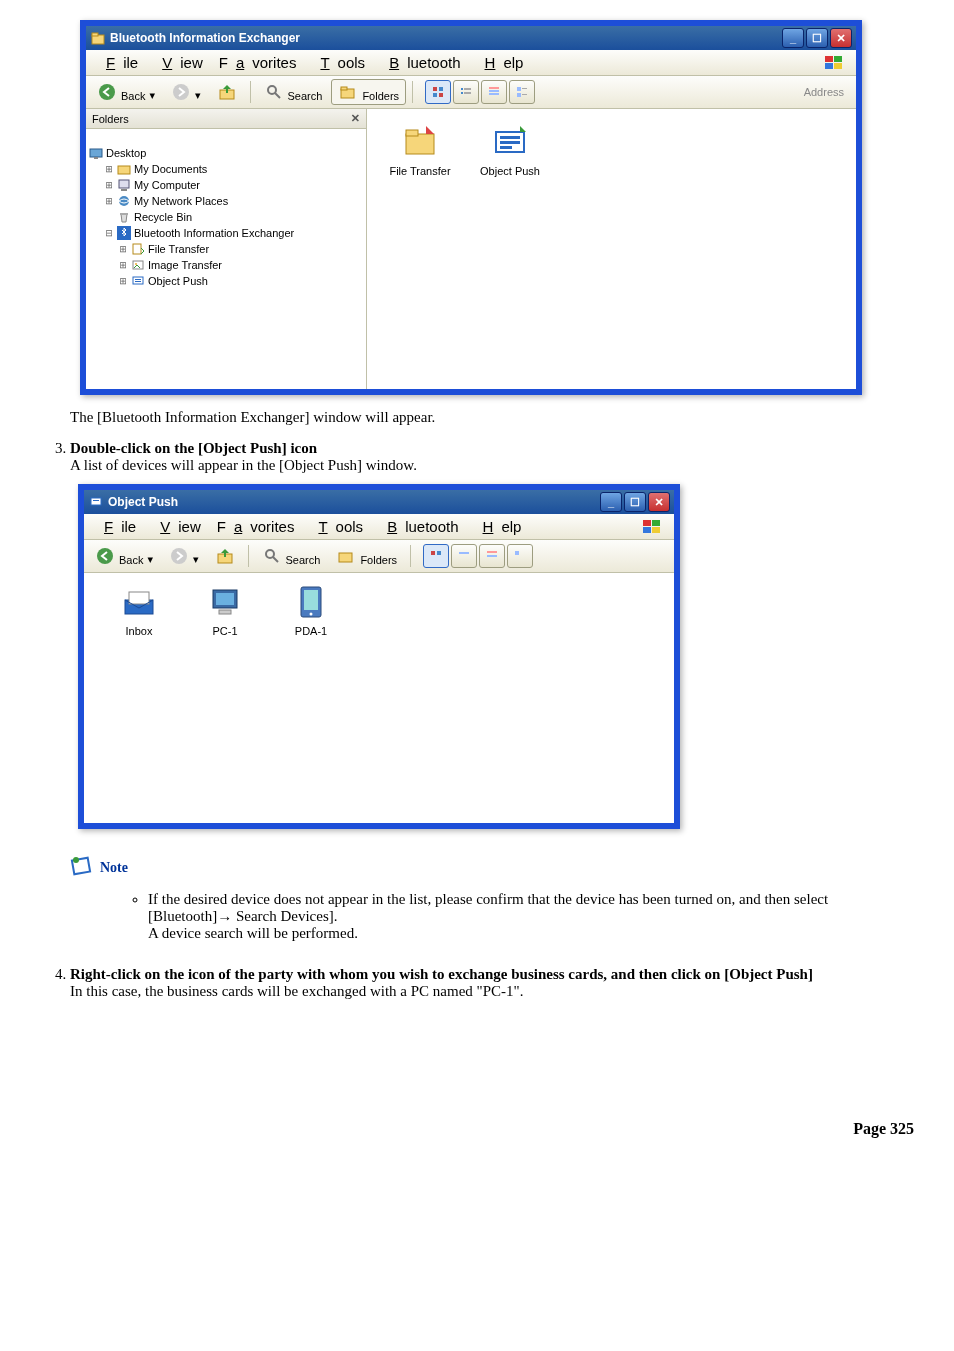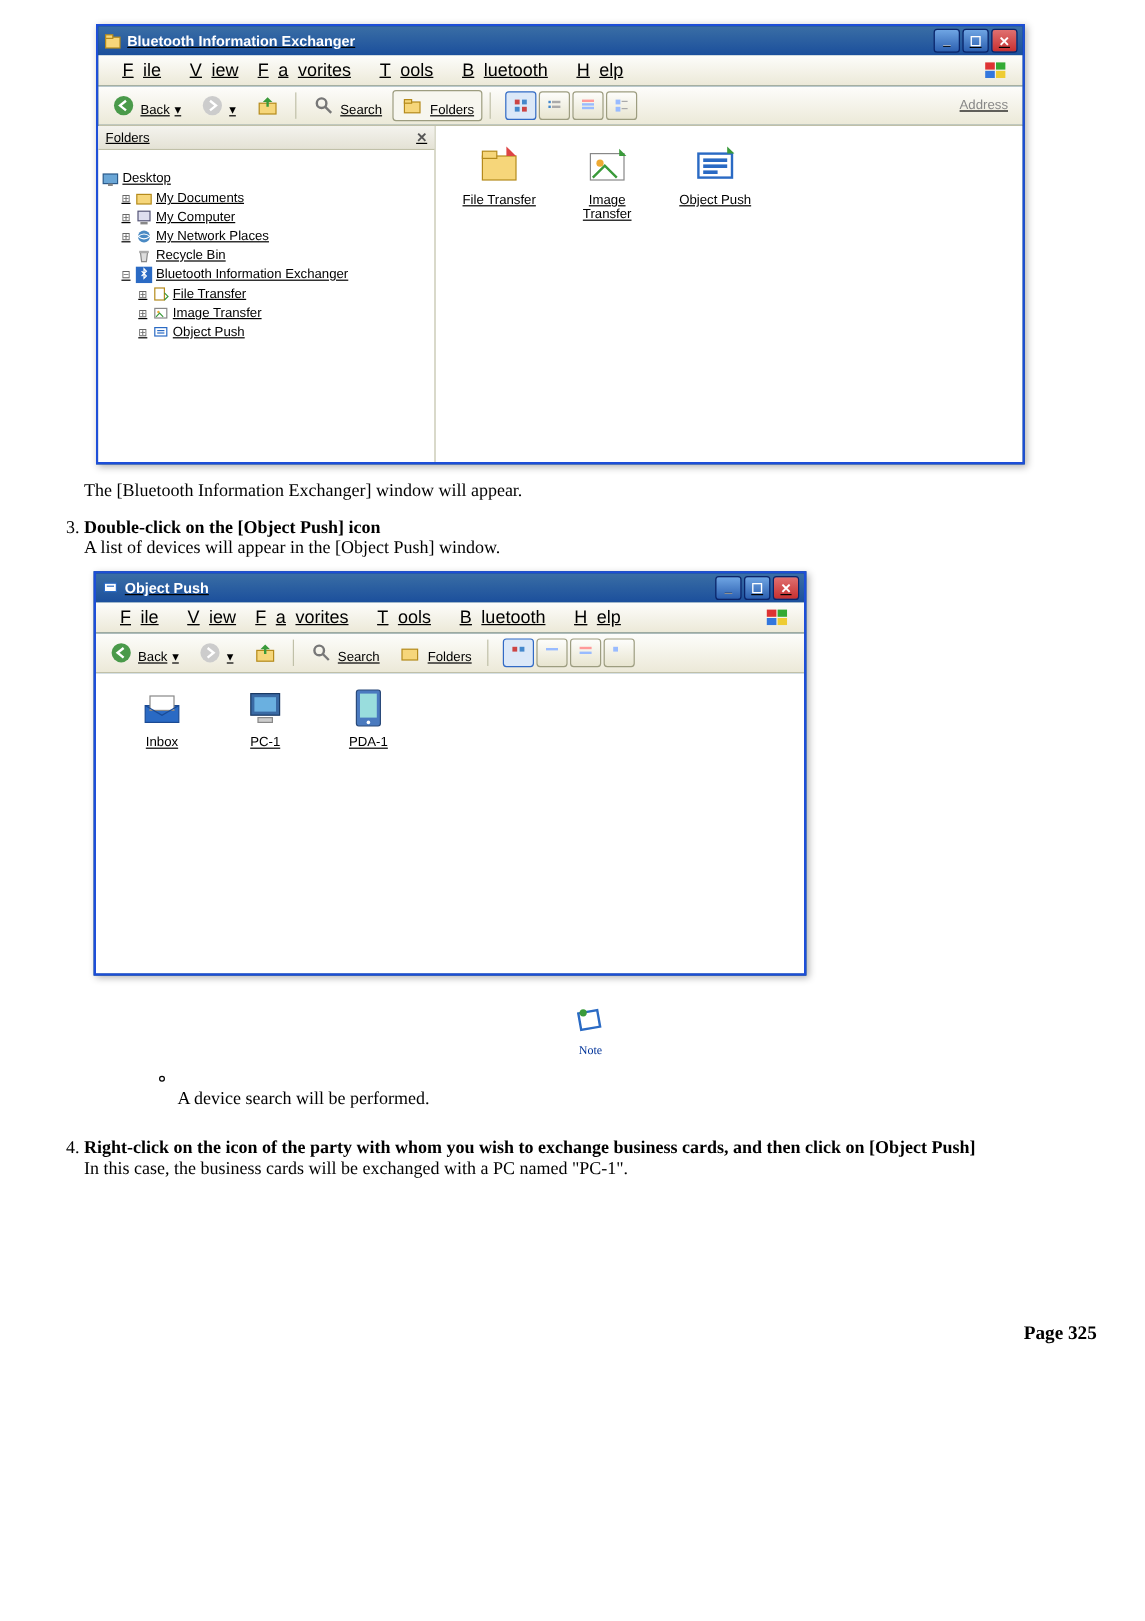--- a/index.html
+++ b/index.html
@@ -5,25 +5,24 @@
   body {
     margin: 0;
     padding: 20px 40px;
     font-family: "Times New Roman", serif;
     font-size: 15px;
     color: #000;
     background: #fff;
     width: 874px;
   }
   .window {
-    border: 2px solid #1d4ed8;
+    border: 6px solid #1d4ed8;
     background: #0c4a6e;
     display: inline-block;
     box-shadow: 2px 2px 6px rgba(0,0,0,.3);
-    text-decoration: underline;
   }
   .titlebar {
     background: linear-gradient(to bottom, #3a6ea5, #1b4f9c);
     color: #fff;
     height: 24px;
     display: flex;
     align-items: center;
     padding: 0 4px;
     font-family: Tahoma, sans-serif;
     font-size: 12px;
@@ -140,21 +139,21 @@
     font-family:Tahoma,sans-serif;font-size:11px;
     display:flex;gap:30px;
   }
   .item2 { text-align:center;width:56px; }
   .item2 .big { height:38px;display:flex;align-items:center;justify-content:center; }
   .item2 .lbl { margin-top:4px; }
   .body-text { margin:14px 0 14px 30px; }
   ol { margin:0; padding-left:30px; }
   li { margin-bottom:6px; }
   .note-block { margin:26px 0 8px 30px; }
-  .note-head { display:flex;align-items:center;gap:6px;font-weight:normal;color:#003399;font-size:10px;flex-direction:column; }
+  .note-head { display:flex;align-items:center;gap:6px;font-weight:bold;color:#003399;font-size:14px; }
   .note-list { margin:10px 0 0 38px; }
   .note-list li { list-style:circle; }
   .footer { text-align:right;font-size:16px;margin-top:120px; }
   .footer b { font-weight:bold; }
 </style>
 </head>
 <body>
 
 <div style="margin-left:40px;">
 <div class="window" style="width:770px;">
@@ -383,32 +382,20 @@
                 <rect x="6" y="12" width="28" height="20" fill="#f6d67a" stroke="#b58a1b"></rect>
                 <rect x="6" y="8" width="12" height="6" fill="#f6d67a" stroke="#b58a1b"></rect>
                 <path d="M26 4 L34 12 L26 12 Z" fill="#d44"></path>
               </svg>
             </div>
         <div class="lbl">File Transfer</div>
       </div>
       <div class="ficon-col">
         <div class="big">
               <svg width="40" height="40">
-                <rect x="6" y="10" width="28" height="22" fill="#fff" stroke="#888"></rect>
-                <circle cx="14" cy="18" r="3" fill="#ea3"></circle>
-                <path d="M8 30 L18 20 L28 30" stroke="#3a9a3a" fill="none" stroke-width="2"></path>
-                <path d="M30 6 L36 12 L30 12 Z" fill="#3a9a3a"></path>
-              </svg>
-            </div>
-        <div class="lbl" style="white-space:pre-line;">Image
-Transfer</div>
-      </div>
-      <div class="ficon-col">
-        <div class="big">
-              <svg width="40" height="40">
                 <rect x="6" y="10" width="28" height="20" fill="#fff" stroke="#2a6ac4" stroke-width="2"></rect>
                 <rect x="10" y="14" width="20" height="3" fill="#2a6ac4"></rect>
                 <rect x="10" y="19" width="20" height="3" fill="#2a6ac4"></rect>
                 <rect x="10" y="24" width="12" height="3" fill="#2a6ac4"></rect>
                 <path d="M30 4 L36 10 L30 10 Z" fill="#3a9a3a"></path>
               </svg>
             </div>
         <div class="lbl">Object Push</div>
       </div>
     </div>
@@ -562,21 +549,21 @@
 <div class="note-block">
   <div class="note-head">
     <span><svg width="24" height="22">
           <rect x="3" y="4" width="16" height="14" fill="#fff" stroke="#2a6ac4" stroke-width="2" transform="rotate(-10 11 11)"></rect>
           <circle cx="6" cy="5" r="3" fill="#3a9a3a"></circle>
         </svg></span>
     <span>Note</span>
   </div>
   <ul class="note-list">
     <li>
-      <br>
+      <span>If the desired device does not appear in the list, please confirm that the device has been turned on, and then select [Bluetooth]→ Search Devices].</span><br>
       <span>A device search will be performed.</span>
     </li>
   </ul>
 </div>
 
 <ol start="4" style="margin-top:24px;">
 <li>
   <b>Right-click on the icon of the party with whom you wish to exchange business cards, and then click on [Object Push]</b><br>
   <span>In this case, the business cards will be exchanged with a PC named "PC-1".</span>
 </li>

